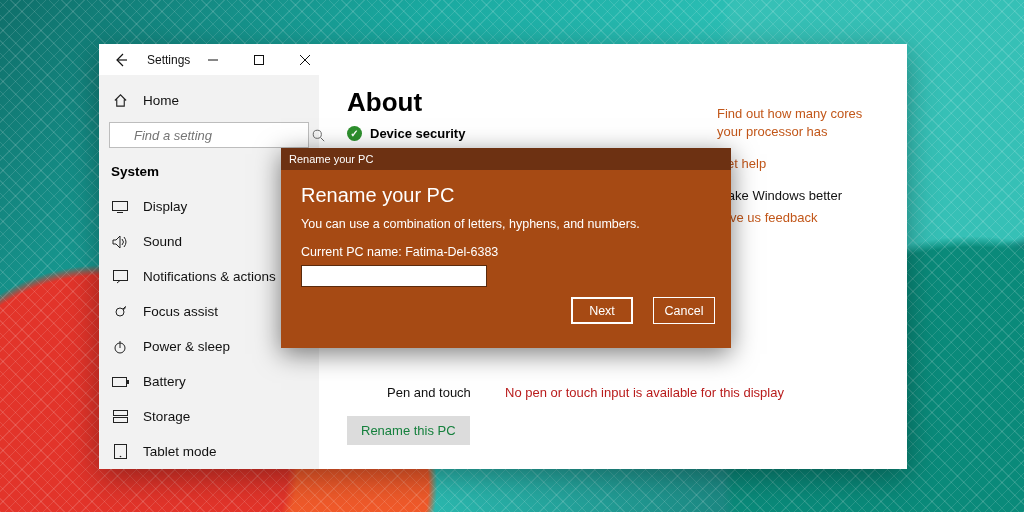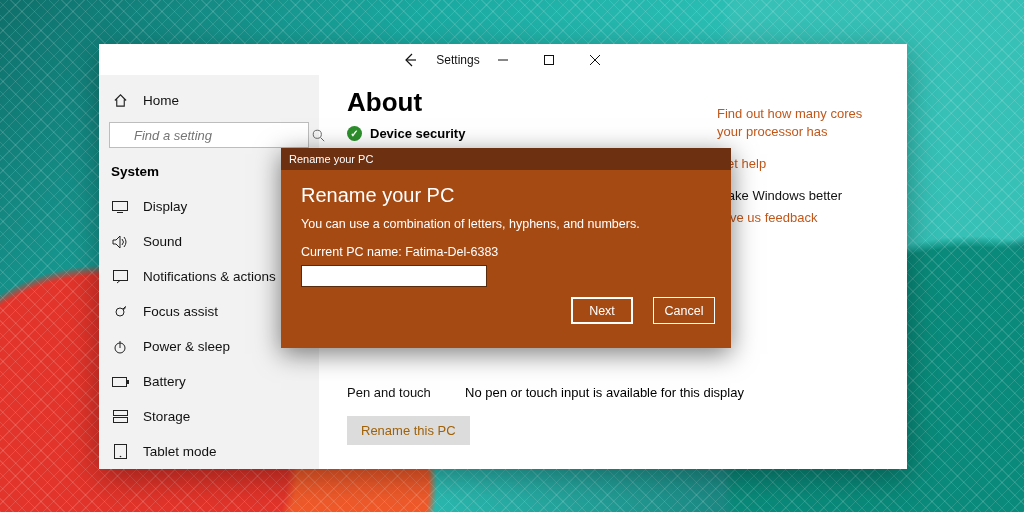--- a/index.html
+++ b/index.html
@@ -20,21 +20,21 @@
       repeating-linear-gradient(45deg, rgba(255,255,255,.12) 0 1px, transparent 1px 9px),
       repeating-linear-gradient(-45deg, rgba(255,255,255,.12) 0 1px, transparent 1px 9px);
     pointer-events:none;
   }
 
   .window {
     position: absolute; left: 99px; top: 44px; width: 808px; height: 425px;
     background: #ffffff; box-shadow: 0 8px 30px rgba(0,0,0,.35);
     display: flex; flex-direction: column;
   }
-  .titlebar { height: 31px; display:flex; align-items:center; justify-content:center; }
+  .titlebar { height: 31px; display:flex; align-items:center; justify-content:flex-start; }
   .tb-left { display:flex; align-items:center; gap:16px; padding-left:14px; }
   .back-btn { width:18px; height:18px; color:#262626; display:flex; align-items:center; }
   .title { font-size: 12px; color:#111; }
   .tb-right { display:flex; }
   .winctl { width:46px; height:31px; display:flex; align-items:center; justify-content:center; color:#111; }
   .winctl svg { width:10px; height:10px; }
 
   .wbody { flex:1; display:flex; overflow:hidden; }
   .sidebar { width: 220px; background:#f2f2f2; border-right:0; display:flex; flex-direction:column; padding-top:10px; }
   .side-row { display:flex; align-items:center; gap:14px; padding:8px 12px; font-size:13.5px; color:#111; }
@@ -50,23 +50,23 @@
   .sec-row { display:flex; align-items:center; gap:8px; font-size:13px; font-weight:600; }
   .check-badge { width:15px; height:15px; border-radius:50%; background:#2d8f2d; display:flex; align-items:center; justify-content:center; color:#fff; font-size:10px; }
 
   .right-links { position:absolute; right:20px; top:30px; width:170px; font-size:13px; }
   .right-links a { color:#c2571a; display:block; margin-bottom:14px; line-height:1.4; }
   .right-links .sub { margin-top:12px; font-size:13px; color:#111; }
   .right-links .sub.head { color:#111; margin-bottom:6px; }
 
   .lower { position:absolute; left:28px; bottom:24px; font-size:13px; color:#111; }
   .lower .row { display:flex; gap:18px; margin-bottom:16px; }
-  .lower .row .lbl { width:100px; }
-  .lower .row .val { color:#000000; }
-  .rename-btn { background:#dcdcdc; border:0; padding:7px 14px; font-size:13px; color:#a16207; }
+  .lower .row .lbl { width:100px;margin-left:40px; }
+  .lower .row .val { color:#b91c1c; }
+  .rename-btn { background:#dcdcdc; border:0; padding:7px 14px; font-size:13px; color:#15803d; }
 
   
   .dlg {
     position:absolute; left:281px; top:148px; width:450px; height:200px;
     box-shadow:0 6px 24px rgba(0,0,0,.5);
   }
   .dlg-title { height:22px; background:#6d3112; color:#fff; font-size:11px; display:flex; align-items:center; padding:0 8px; }
   .dlg-body { height:calc(100% - 22px); background:#a64a14; color:#fff; padding:14px 20px 12px; position:relative; }
   .dlg-h { font-size:20px; font-weight:400; margin-bottom:10px; }
   .dlg-p { font-size:12.5px; margin-bottom:14px; }

